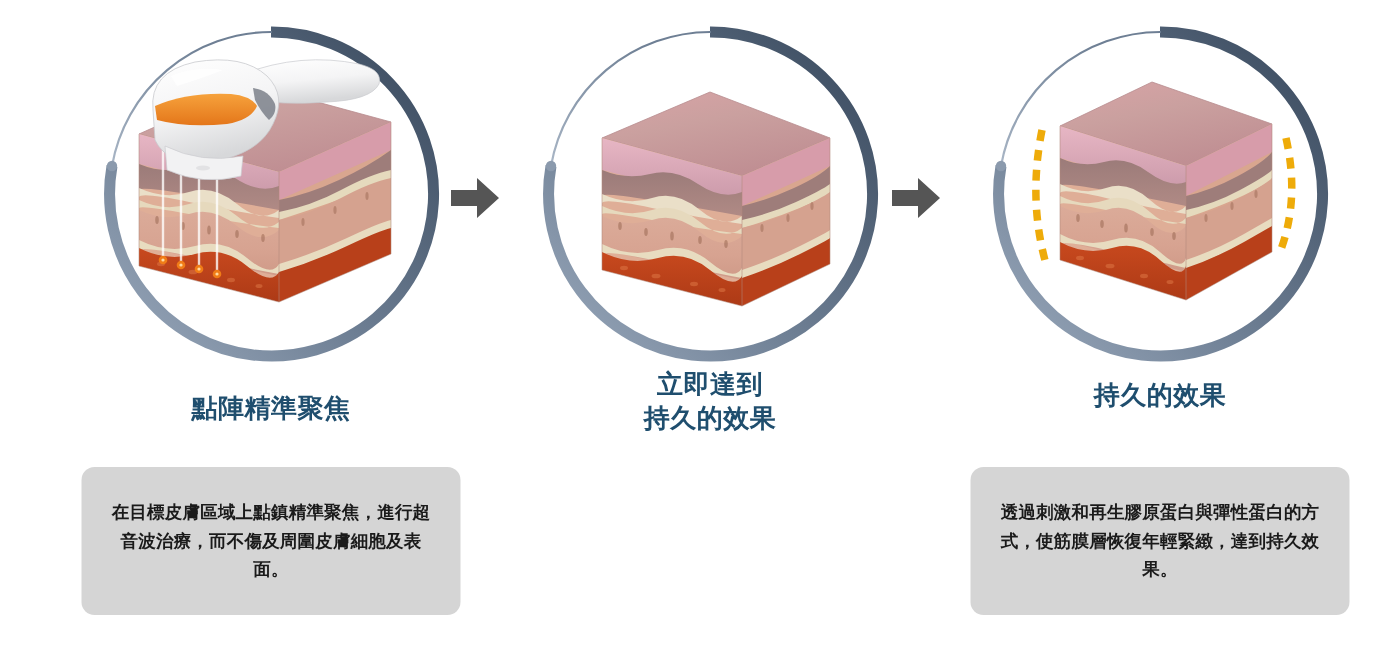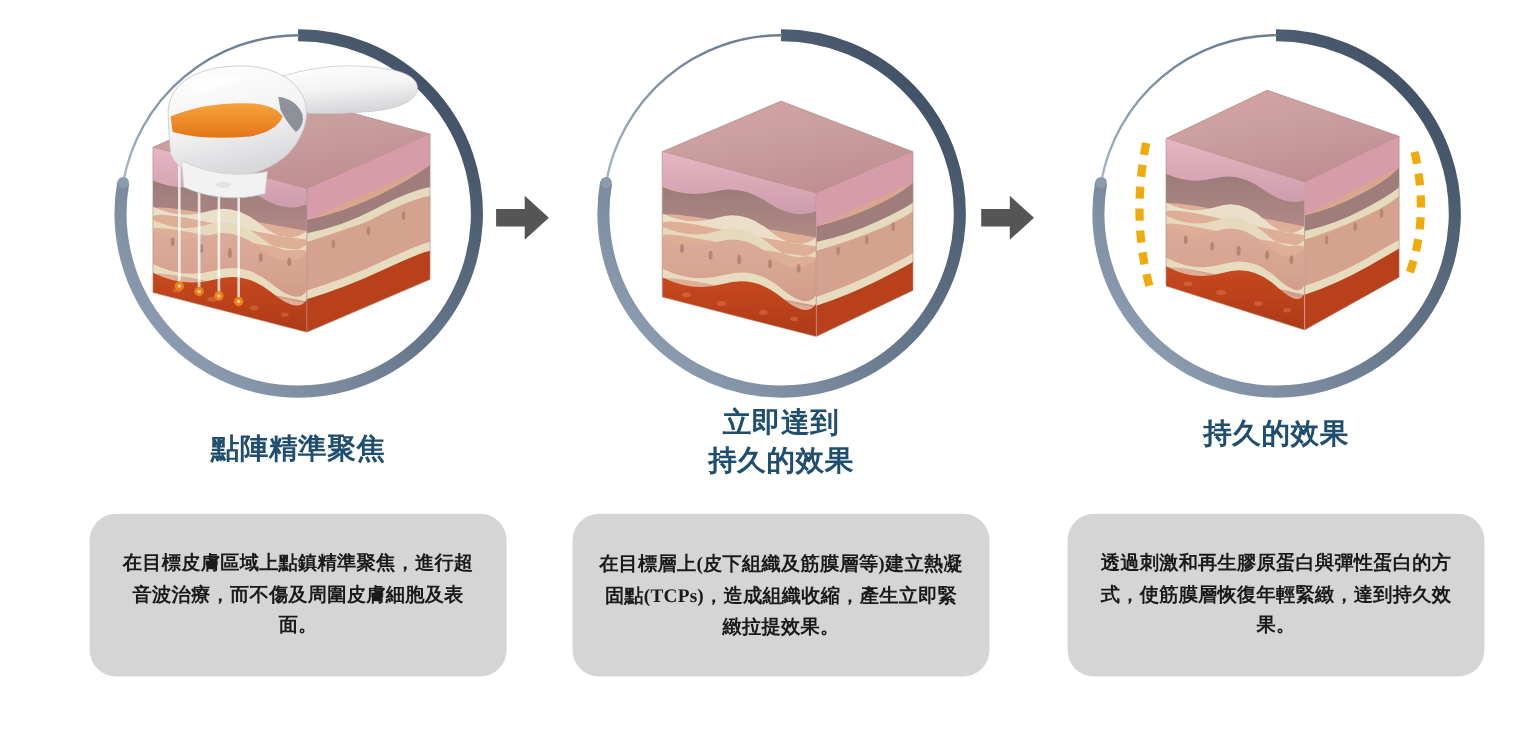--- a/index.html
+++ b/index.html
@@ -64,21 +64,21 @@
 
   
   .caption-box {
     position: absolute;
     top: 467px;
     left: 50%;
     transform: translateX(-50%);
     width: 379px;
     min-height: 148px;
     background: #d5d5d5;
-    border-radius: 24px;
+    border-radius: 13px;
     display: flex;
     align-items: center;
     justify-content: center;
     padding: 16px 22px;
   }
   .caption-text {
     color: #1a1a1a;
     font-weight: bold;
     font-size: 17.5px;
     line-height: 1.62;
@@ -369,23 +369,20 @@
           <line x1="212" y1="162" x2="212" y2="292" stroke="#b1887c" stroke-width="0.8" opacity="0.7"></line>
         </g>
       </svg>
     </div>
 
     <div class="panel-title" id="title-2">
       <span class="title-line">立即達到</span>
       <span class="title-line">持久的效果</span>
     </div>
 
-    <div class="caption-box">
-      <p class="caption-text">在目標層上(皮下組織及筋膜層等)建立熱凝固點(TCPs)，造成組織收縮，產生立即緊緻拉提效果。</p>
-    </div>
   </div>
 
   <div class="arrow-connector" id="arrow-2">
     <svg viewBox="0 0 56 52" xmlns="http://www.w3.org/2000/svg" aria-hidden="true">
       <polygon points="4,18 30,18 30,6 52,26 30,46 30,34 4,34" fill="#555555"></polygon>
     </svg>
   </div>
 
   <div class="panel" id="panel-3">
 

